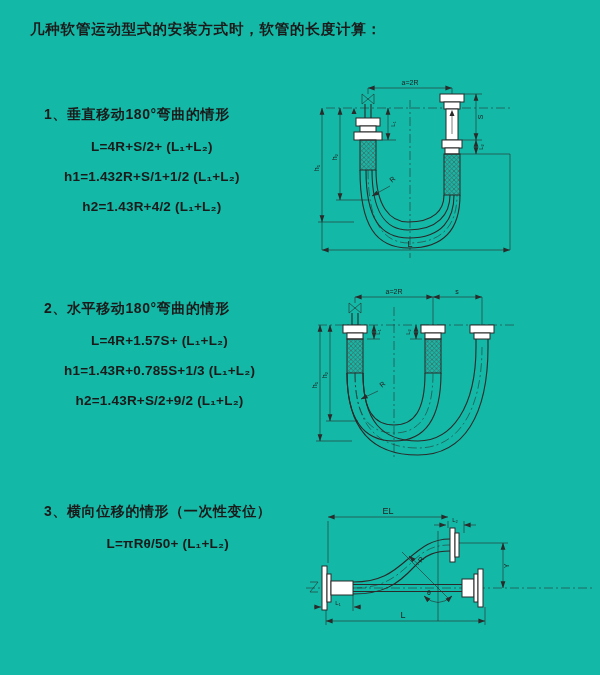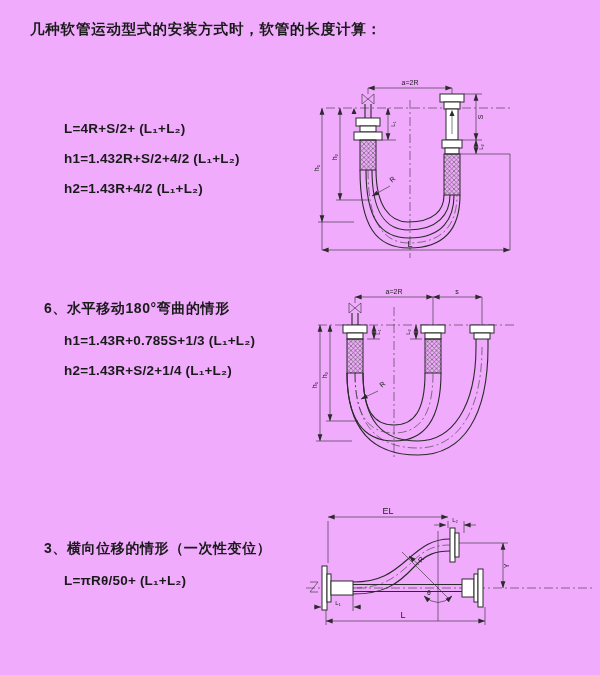--- a/index.html
+++ b/index.html
@@ -1,22 +1,22 @@
 <!DOCTYPE html>
 <html><head>
 <meta charset="utf-8">
 <style>
   html,body{margin:0;padding:0;background:#fff;}
-  .page{position:relative;width:600px;height:675px;background:#f0abfc;overflow:hidden;
+  .page{position:relative;width:600px;height:675px;background:#14b8a6;overflow:hidden;
         font-family:"Liberation Sans","DejaVu Sans",sans-serif;color:#1a1a1a;}
   .title{position:absolute;left:30px;top:20px;font-size:14.5px;font-weight:bold;letter-spacing:0.8px;}
   .section{position:absolute;left:44px;}
   .heading{font-size:14px;font-weight:bold;letter-spacing:0.6px;}
   .formulas{margin:8px 0 0 20px;}
-  .formulas p{margin:0;height:30px;line-height:30px;font-size:13.5px;font-weight:bold;letter-spacing:0.2px;}
+  .formulas p{margin:0;height:30px;line-height:30px;font-size:13.5px;font-weight:bold;letter-spacing:0.2px;text-align:center;}
   .diag{position:absolute;}
   .diag text{font-size:7px;fill:#222;font-family:"Liberation Sans","DejaVu Sans",sans-serif;}
   .diag text.big{font-size:9px;}
   .diag text.sm{font-size:6px;}
   .ln{fill:none;stroke:#2a2a2a;stroke-width:1.1;}
   .tn{fill:none;stroke:#2a2a2a;stroke-width:0.6;}
   .dim{fill:none;stroke:#2a2a2a;stroke-width:0.6;}
   .cl{fill:none;stroke:#2a2a2a;stroke-width:0.55;stroke-dasharray:9 3 2 3;}
   .fit{fill:#ffffff;stroke:#2a2a2a;stroke-width:1;}
 </style>
@@ -32,23 +32,24 @@
       </pattern>
       <marker id="aE" viewBox="0 0 10 10" refX="9.5" refY="5" markerWidth="7" markerHeight="7" orient="auto-start-reverse" markerUnits="userSpaceOnUse">
         <path d="M0,1.6 L10,5 L0,8.4 Z" fill="#2a2a2a"></path>
       </marker>
     </defs>
   </svg>
 
   <div class="title">几种软管运动型式的安装方式时，软管的长度计算：</div>
 
   <div class="section" style="top:106px">
+    <div class="heading">1、垂直移动180°弯曲的情形</div>
     <div class="formulas">
       <p>L=4R+S/2+ (L₁+L₂)</p>
-      <p>h1=1.432R+S/2+4/2 (L₁+L₂)</p>
+      <p>h1=1.432R+S/1+1/2 (L₁+L₂)</p>
       <p>h2=1.43R+4/2 (L₁+L₂)</p>
     </div>
   </div>
 
   <svg class="diag" style="left:310px;top:72px" width="280" height="190" viewBox="0 0 280 190">
     <g>
       <path class="cl" d="M100,28 V186"></path>
       <path class="cl" d="M16,36 H200"></path>
     </g>
     <g>
@@ -111,24 +112,25 @@
       <path d="M142,38 l-2.5,6 l5,0 Z" fill="#2a2a2a"></path>
       <path class="dim" d="M142,44 V62"></path>
     </g>
     <g>
       <text transform="rotate(-40 84 109)" x="84" y="109" text-anchor="middle">R</text>
       <path class="dim" marker-end="url(#aE)" d="M80,114 L62,124"></path>
     </g>
   </svg>
 
   <div class="section" style="top:300px">
-    <div class="heading">6、水平移动180°弯曲的情形</div>
+    <div class="heading">2、水平移动180°弯曲的情形</div>
     <div class="formulas">
+      <p>L=4R+1.57S+ (L₁+L₂)</p>
       <p>h1=1.43R+0.785S+1/3 (L₁+L₂)</p>
-      <p>h2=1.43R+S/2+1/4 (L₁+L₂)</p>
+      <p>h2=1.43R+S/2+9/2 (L₁+L₂)</p>
     </div>
   </div>
 
   <svg class="diag" style="left:306px;top:283px" width="292" height="180" viewBox="0 0 292 180">
     <g>
       <path class="cl" d="M88,24 V176"></path>
       <path class="cl" d="M12,42 H210"></path>
     </g>
     <g>
       <path class="dim" d="M49,14 V20 M127,14 V42 M176,14 V42"></path>
@@ -181,21 +183,21 @@
       <path class="dim" marker-start="url(#aE)" marker-end="url(#aE)" d="M110,42 V56"></path>
       <path class="dim" d="M104,56 H116"></path>
       <text class="sm" transform="rotate(-90 104 49)" x="104" y="49" text-anchor="middle">L₂</text>
     </g>
     <g>
       <text transform="rotate(-40 78 103)" x="78" y="103" text-anchor="middle">R</text>
       <path class="dim" marker-end="url(#aE)" d="M72,108 L55,116"></path>
     </g>
   </svg>
 
-  <div class="section" style="top:540px">
+  <div class="section" style="top:503px">
     <div class="heading">3、横向位移的情形（一次性变位）</div>
     <div class="formulas">
       <p>L=πRθ/50+ (L₁+L₂)</p>
 
     </div>
   </div>
 
   <svg class="diag" style="left:298px;top:503px" width="300" height="148" viewBox="0 0 300 148">
     <g>
       <path class="cl" d="M8,85 H296"></path>

